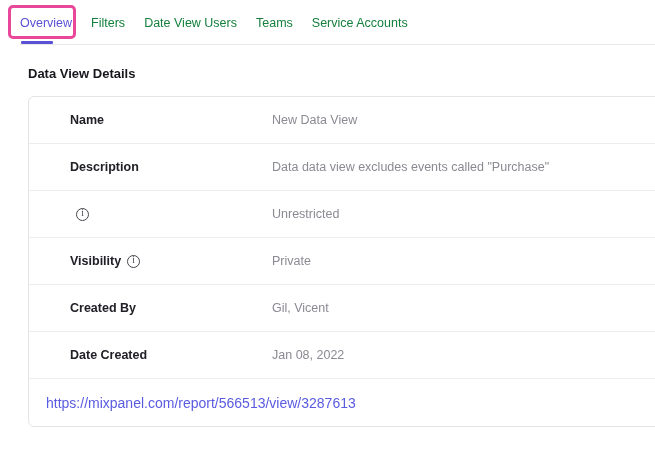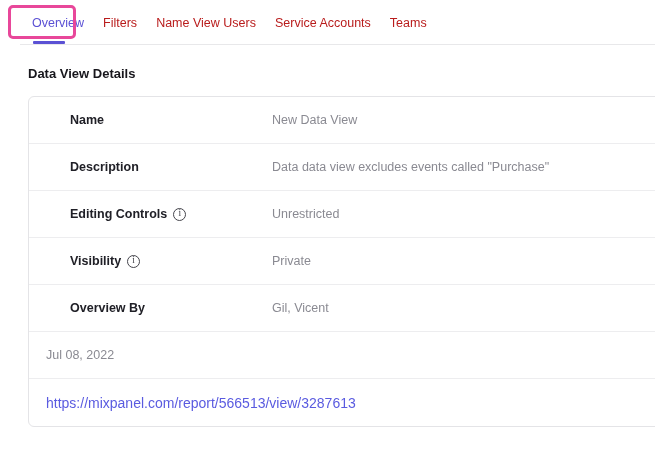--- a/index.html
+++ b/index.html
@@ -11,35 +11,35 @@
     -webkit-font-smoothing: antialiased;
   }
 
   
   .tabbar {
     position: relative;
     height: 45px;
     display: flex;
     align-items: center;
     gap: 19px;
-    padding-left: 32px;
+    padding-left: 20px;
   }
   .tabbar-divider {
     position: absolute;
     left: 20px; right: 0; top: 44px;
     height: 1px;
     background: #e8e8ea;
   }
   .tab {
     position: relative;
     height: 44px;
     display: flex;
     align-items: center;
     font-size: 12.5px;
-    color: #b91c1c;
+    color: #15803d;
     cursor: pointer;
     white-space: nowrap;
   }
   .tab.active { color: #5b51d4; }
   .tab.active .tab-underline {
     position: absolute;
     left: 1px; bottom: 1px;
     width: 32px; height: 3px;
     background: #5b51d4;
     border-radius: 1px;
@@ -121,27 +121,27 @@
   <div class="tabbar-divider"></div>
 
   <div class="tab active">
     <span>Overview</span>
     <span class="tab-underline"></span>
   </div>
   <div class="tab">
     <span>Filters</span>
   </div>
   <div class="tab">
-    <span>Name View Users</span>
+    <span>Date View Users</span>
+  </div>
+  <div class="tab">
+    <span>Teams</span>
   </div>
   <div class="tab">
     <span>Service Accounts</span>
-  </div>
-  <div class="tab">
-    <span>Teams</span>
   </div>
 </nav>
 
 <h2 class="section-title">Data View Details</h2>
 
 <div class="card">
 
   <div class="row">
     <div class="row-label">
       <span>Name</span>
@@ -151,43 +151,45 @@
 
   <div class="row">
     <div class="row-label">
       <span>Description</span>
     </div>
     <div class="row-value">Data data view excludes events called "Purchase"</div>
   </div>
 
   <div class="row">
     <div class="row-label">
-      <span>Editing Controls</span>
       <span class="info-icon">i</span>
     </div>
     <div class="row-value">Unrestricted</div>
   </div>
 
   <div class="row">
     <div class="row-label">
       <span>Visibility</span>
       <span class="info-icon">i</span>
     </div>
     <div class="row-value">Private</div>
   </div>
 
   <div class="row">
     <div class="row-label">
-      <span>Overview By</span>
+      <span>Created By</span>
     </div>
     <div class="row-value">Gil, Vicent</div>
   </div>
 
   <div class="row">
-    <div class="row-value">Jul 08, 2022</div>
+    <div class="row-label">
+      <span>Date Created</span>
+    </div>
+    <div class="row-value">Jan 08, 2022</div>
   </div>
 
   <div class="row">
     <div class="row-value">
       <a href="#" title="https://mixpanel.com/report/566513/view/3287613">https://mixpanel.com/report/566513/view/3287613</a>
     </div>
   </div>
 
 </div>
 

